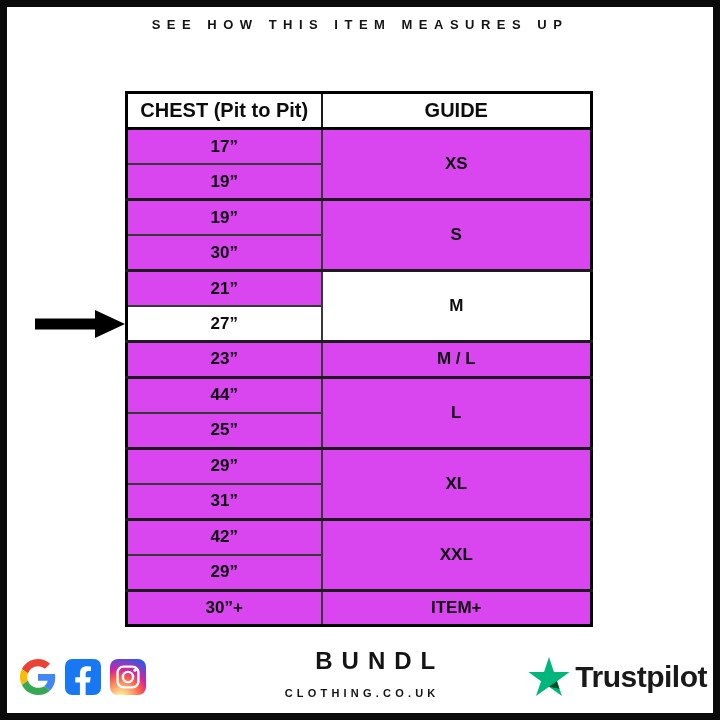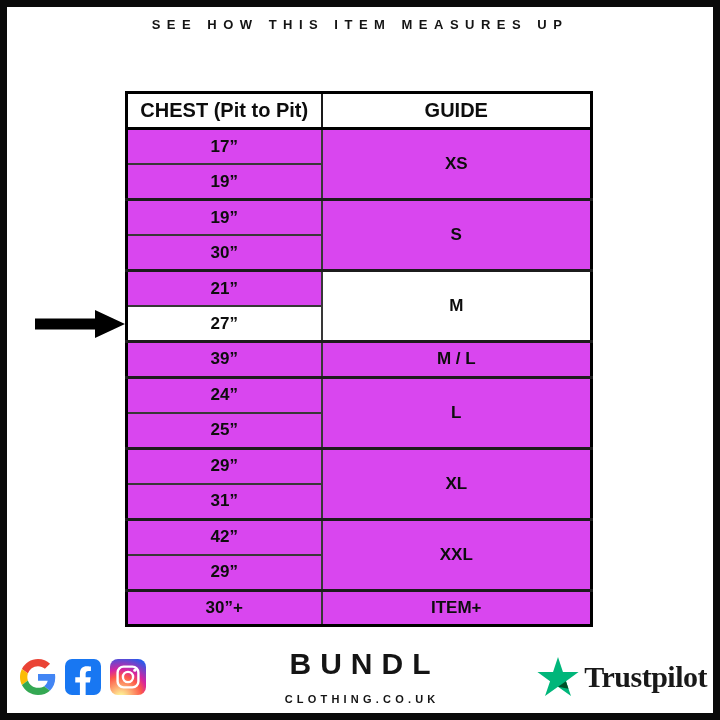--- a/index.html
+++ b/index.html
@@ -71,38 +71,39 @@
   }
   .social svg { width:36px; height:36px; display:block; }
   .brand {
     position:absolute;
     left:50%; top:640px;
     transform:translateX(-50%);
     text-align:center;
     white-space:nowrap;
   }
   .brand-name {
-    font-size:30px;
+    font-size:24px;
     font-weight:800;
     letter-spacing:9px;
     color:#141414;
     margin-right:-9px; 
+    text-align:right;
   }
   .brand-domain {
     margin-top:12px;
     font-size:11px;
     font-weight:700;
     letter-spacing:4.2px;
     color:#141414;
     margin-right:-4.2px;
   }
   .trustpilot {
     position:absolute;
     right:6px; top:650px;
-    display:flex; align-items:center;font-family:Liberation Serif, serif;
+    display:flex; align-items:center;
   }
   .trustpilot svg { width:42px; height:40px; display:block; }
   .trustpilot-label {
     font-size:30px;
     font-weight:700;
     letter-spacing:-0.5px;
     color:#191919;
     margin-left:5px;
   }
 </style>
@@ -138,25 +139,25 @@
       <td>30”</td>
     </tr>
     <tr class="group-start">
       <td>21”</td>
       <td rowspan="2" class="hl">M</td>
     </tr>
     <tr>
       <td class="hl">27”</td>
     </tr>
     <tr class="group-start">
-      <td>39”</td>
+      <td>23”</td>
       <td>M / L</td>
     </tr>
     <tr class="group-start">
-      <td>24”</td>
+      <td>44”</td>
       <td rowspan="2">L</td>
     </tr>
     <tr>
       <td>25”</td>
     </tr>
     <tr class="group-start">
       <td>29”</td>
       <td rowspan="2">XL</td>
     </tr>
     <tr>

